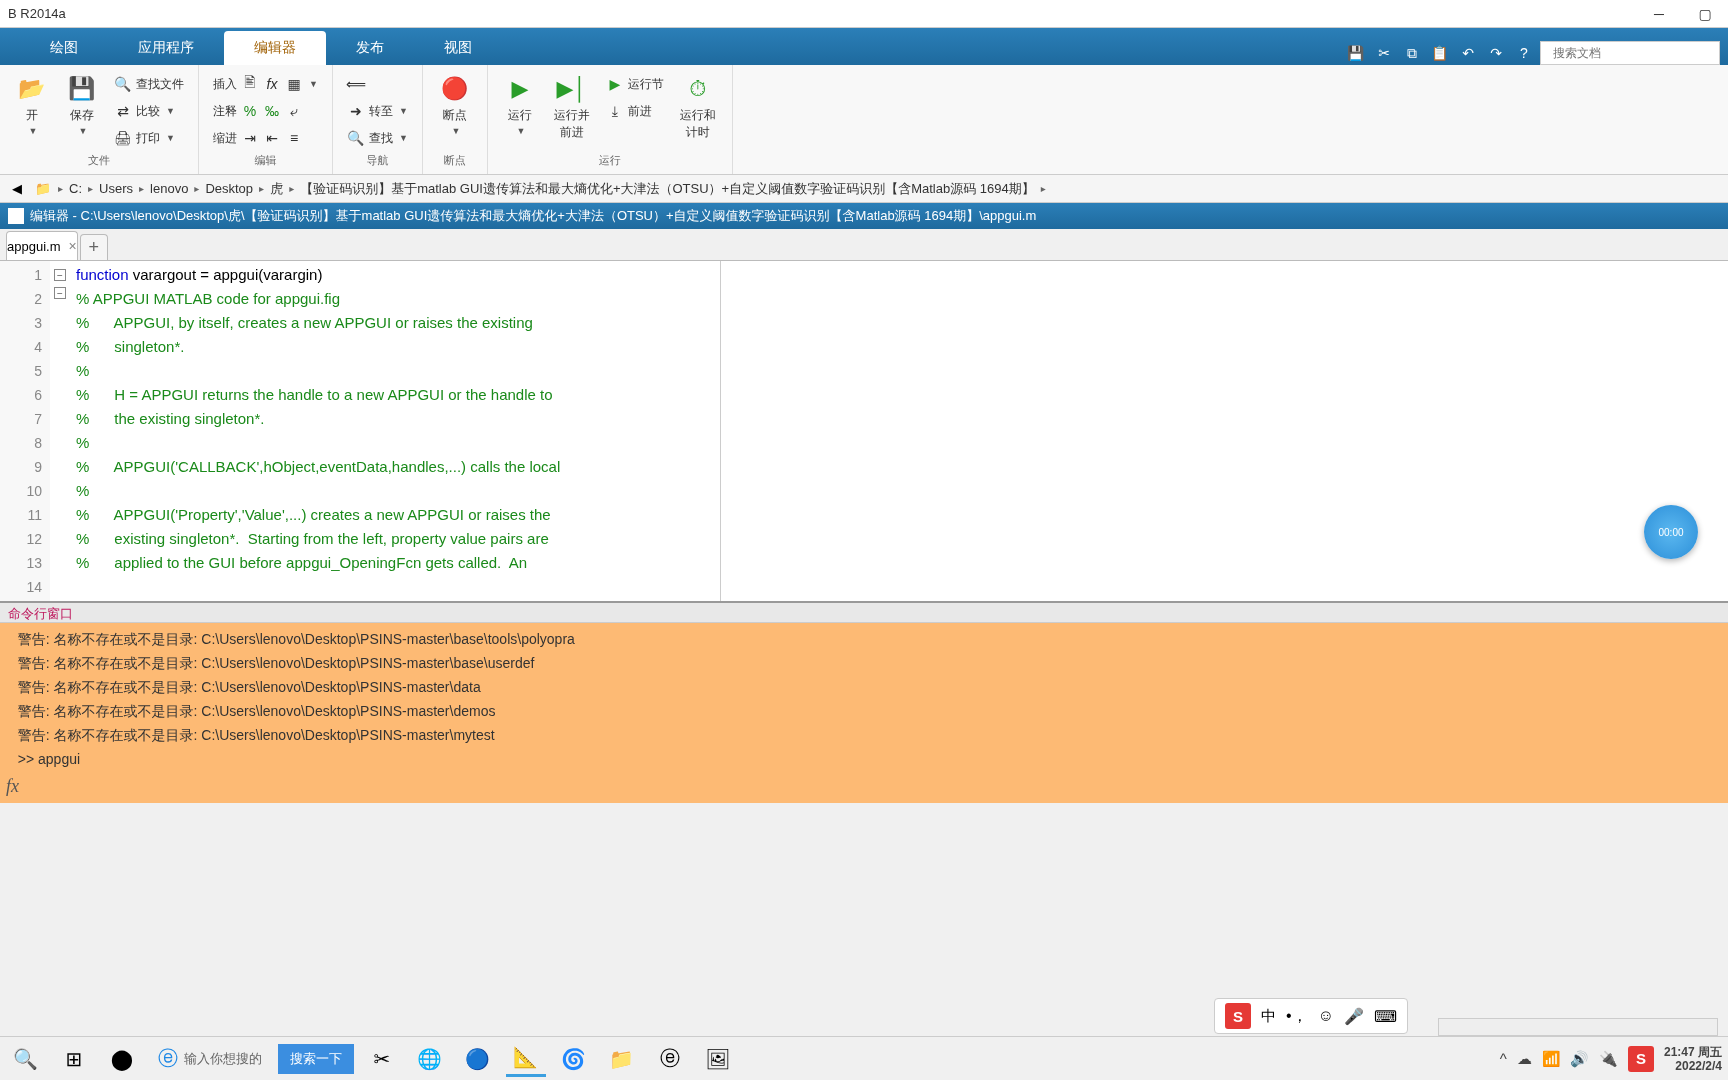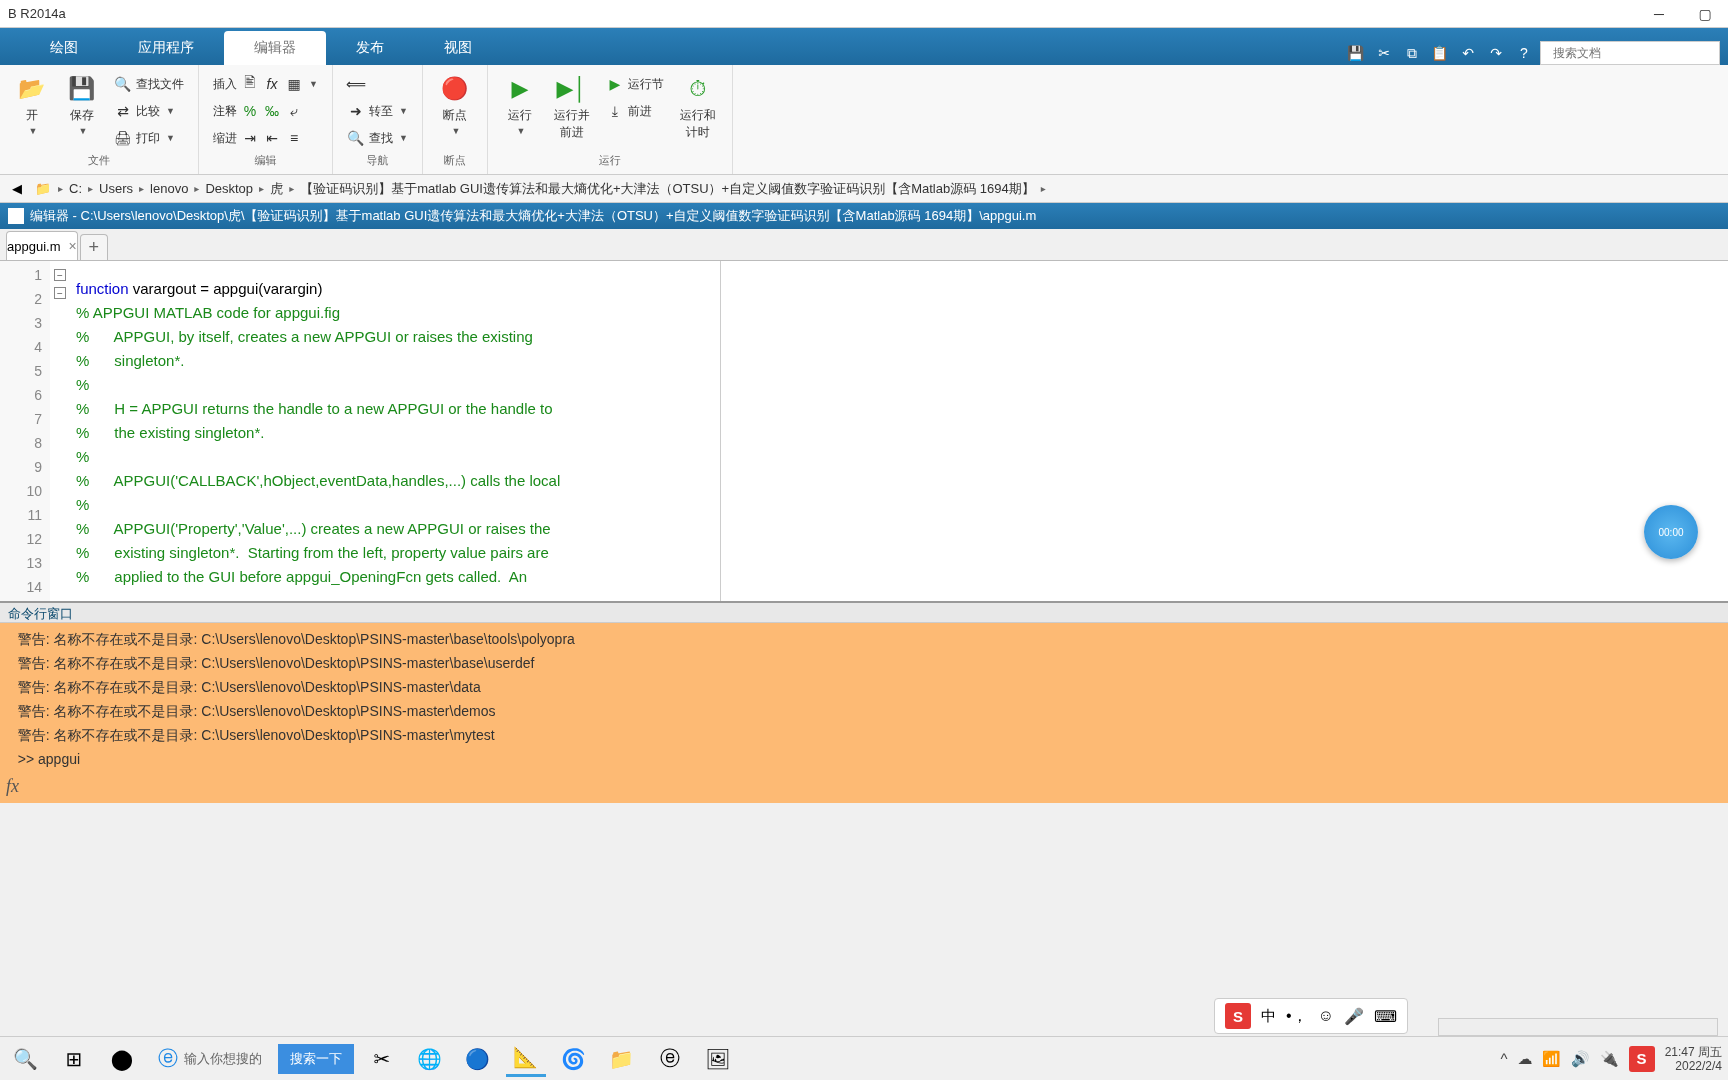--- a/index.html
+++ b/index.html
@@ -5,21 +5,21 @@
 * { margin: 0; padding: 0; box-sizing: border-box; font-family: "Microsoft YaHei", "Segoe UI", sans-serif; }
 body { width: 1728px; height: 1080px; background: #f0f0f0; overflow: hidden; position: relative; }
 
 .titlebar { height: 28px; background: #fff; display: flex; align-items: center; padding: 0 8px; justify-content: space-between; border-bottom: 1px solid #ccc; }
 .titlebar-left { font-size: 13px; color: #333; }
 .titlebar-right { display: flex; gap: 16px; }
 .titlebar-btn { width: 30px; height: 20px; display: flex; align-items: center; justify-content: center; font-size: 14px; color: #333; cursor: pointer; }
 
 .tab-row { height: 37px; background: linear-gradient(to bottom, #2b7fb8, #1e6a9e); display: flex; align-items: flex-end; padding-left: 20px; }
 .main-tab { padding: 8px 30px; color: #fff; font-size: 14px; cursor: pointer; border-radius: 4px 4px 0 0; }
-.main-tab.active { background: #fff; color: #737373; }
+.main-tab.active { background: #fff; color: #a16207; }
 .tab-row-right { margin-left: auto; display: flex; align-items: center; gap: 4px; padding-right: 8px; }
 .mini-icon { width: 24px; height: 24px; display: flex; align-items: center; justify-content: center; color: #fff; cursor: pointer; font-size: 14px; }
 .search-docs { width: 180px; height: 24px; background: #fff; border: 1px solid #ccc; padding: 2px 12px; font-size: 12px; color: #999; }
 
 .ribbon { height: 110px; background: #f8f8f8; display: flex; border-bottom: 1px solid #ccc; }
 .ribbon-group { border-right: 1px solid #ddd; padding: 4px 10px; display: flex; flex-direction: column; }
 .ribbon-group-content { flex: 1; display: flex; align-items: flex-start; gap: 6px; padding-top: 2px; }
 .ribbon-group-label { text-align: center; font-size: 11px; color: #666; padding: 2px 0; }
 .ribbon-big-btn { display: flex; flex-direction: column; align-items: center; gap: 2px; cursor: pointer; padding: 2px 6px; }
 .ribbon-big-btn .icon { width: 32px; height: 32px; display: flex; align-items: center; justify-content: center; font-size: 22px; }
@@ -40,43 +40,43 @@
 .file-tabs { height: 32px; background: #f0f0f0; display: flex; align-items: flex-end; border-bottom: 1px solid #bbb; padding-left: 6px; }
 .file-tab { padding: 6px 0; background: #fff; border: 1px solid #bbb; border-bottom: none; border-radius: 4px 4px 0 0; font-size: 13px; display: flex; align-items: center; gap: 8px; margin-right: 2px; }
 .file-tab-close { color: #888; font-size: 14px; cursor: pointer; }
 .file-tab-add { width: 28px; height: 26px; display: flex; align-items: center; justify-content: center; background: #f5f5f5; border: 1px solid #bbb; border-bottom: none; border-radius: 4px 4px 0 0; cursor: pointer; font-size: 18px; color: #666; }
 
 .editor-area { height: 340px; background: #fff; display: flex; overflow: hidden; position: relative; }
 .gutter { width: 50px; background: #f8f8f8; text-align: right; padding: 2px 8px 0 0; font-family: "Consolas", monospace; font-size: 14px; color: #888; }
 .gutter-line { height: 24px; line-height: 24px; }
 .fold-col { width: 20px; padding-top: 2px; }
 .fold-box { width: 12px; height: 12px; border: 1px solid #888; font-size: 10px; display: flex; align-items: center; justify-content: center; margin: 6px auto 6px; cursor: pointer; color: #555; }
-.code-area { flex: 1; padding: 16px 6px; font-family: "Consolas", "Courier New", monospace; font-size: 15px; }
+.code-area { flex: 1; padding: 2px 6px; font-family: "Consolas", "Courier New", monospace; font-size: 15px; }
 .code-line { height: 24px; line-height: 24px; white-space: pre; }
 .kw { color: #0000d0; }
 .cm { color: #1a8a1a; }
 .editor-divider { position: absolute; left: 720px; top: 0; bottom: 0; width: 1px; background: #ccc; }
 
-.cmd-title { height: 22px; background: #e8e8e8; border-top: 2px solid #999; border-bottom: 1px solid #ccc; padding: 2px 8px; font-size: 13px; color: #0c4a6e; }
+.cmd-title { height: 22px; background: #e8e8e8; border-top: 2px solid #999; border-bottom: 1px solid #ccc; padding: 2px 8px; font-size: 13px; color: #be185d; }
 .cmd-window { height: 180px; background: #fdba74; padding: 4px 10px; font-family: "Consolas", monospace; font-size: 14px; color: #333; position: relative; }
 .cmd-line { line-height: 24px; white-space: pre; }
 .fx-icon { font-style: italic; font-family: serif; color: #555; font-size: 18px; position: absolute; left: 6px; bottom: 6px; }
 
 .status-bar { position: absolute; bottom: 44px; right: 10px; width: 280px; height: 18px; background: #eee; border: 1px solid #ccc; }
 
 .timer-badge { position: absolute; right: 30px; top: 505px; width: 54px; height: 54px; border-radius: 50%; background: radial-gradient(circle, #5bb8f0, #2b8ed8); color: #fff; display: flex; align-items: center; justify-content: center; font-size: 10px; box-shadow: 0 2px 6px rgba(0,0,0,0.3); }
 
 .taskbar { position: absolute; bottom: 0; left: 0; right: 0; height: 44px; background: #f0f0f0; border-top: 1px solid #ccc; display: flex; align-items: center; padding: 0 6px; gap: 8px; }
 .task-icon { width: 40px; height: 36px; display: flex; align-items: center; justify-content: center; font-size: 20px; cursor: pointer; }
 .task-icon.active { border-bottom: 3px solid #3b9fe0; }
 .task-search { display: flex; align-items: center; gap: 6px; padding: 0 8px; font-size: 13px; color: #666; }
 .search-btn-blue { background: #3b8ee0; color: #fff; padding: 6px 12px; font-size: 13px; cursor: pointer; }
 .tray { margin-left: auto; display: flex; align-items: center; gap: 10px; font-size: 13px; color: #444; }
 .tray-icon { font-size: 15px; cursor: pointer; }
-.tray-time { text-align: right; font-size: 12px; line-height: 14px; }
+.tray-time { text-align: right; font-size: 12px; line-height: 14px; font-weight: bold; }
 .ime-badge { width: 26px; height: 26px; background: #e53935; color: #fff; display: flex; align-items: center; justify-content: center; font-weight: bold; border-radius: 3px; font-size: 15px; }
 </style>
 </head>
 <body>
 
 <div class="titlebar">
   <div class="titlebar-left">B R2014a</div>
   <div class="titlebar-right">
     <div class="titlebar-btn">─</div>
     <div class="titlebar-btn">▢</div>

